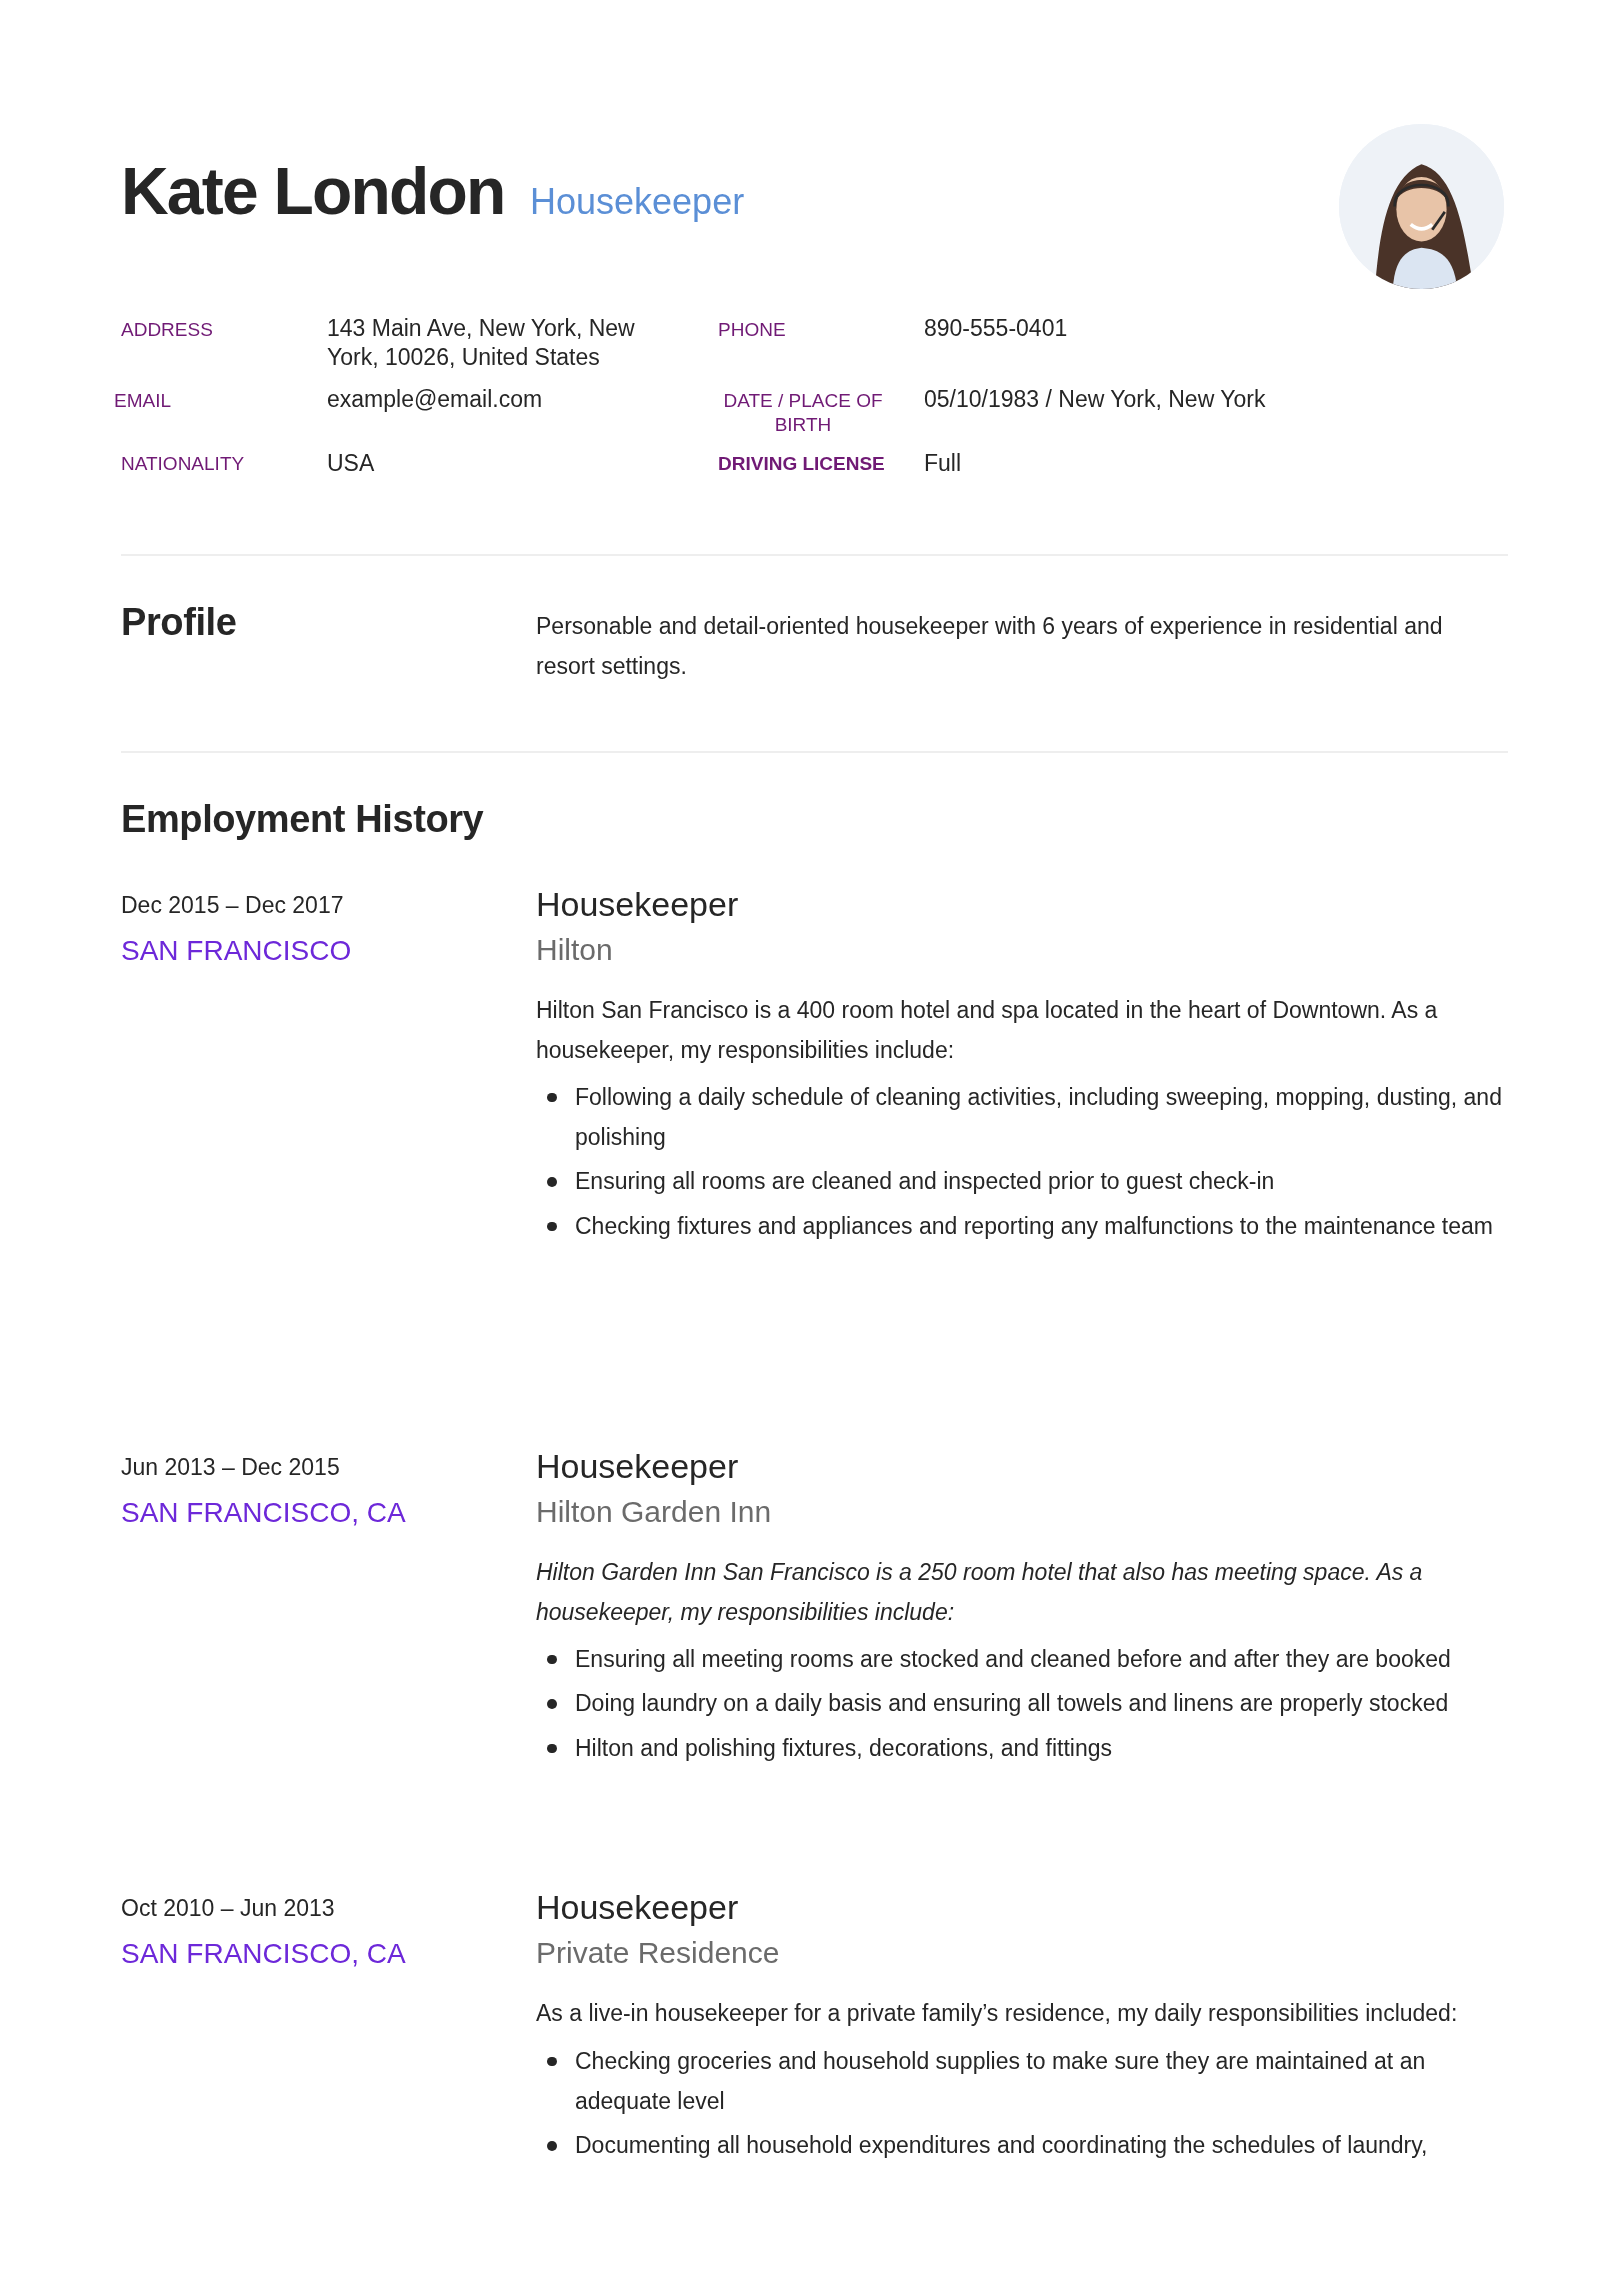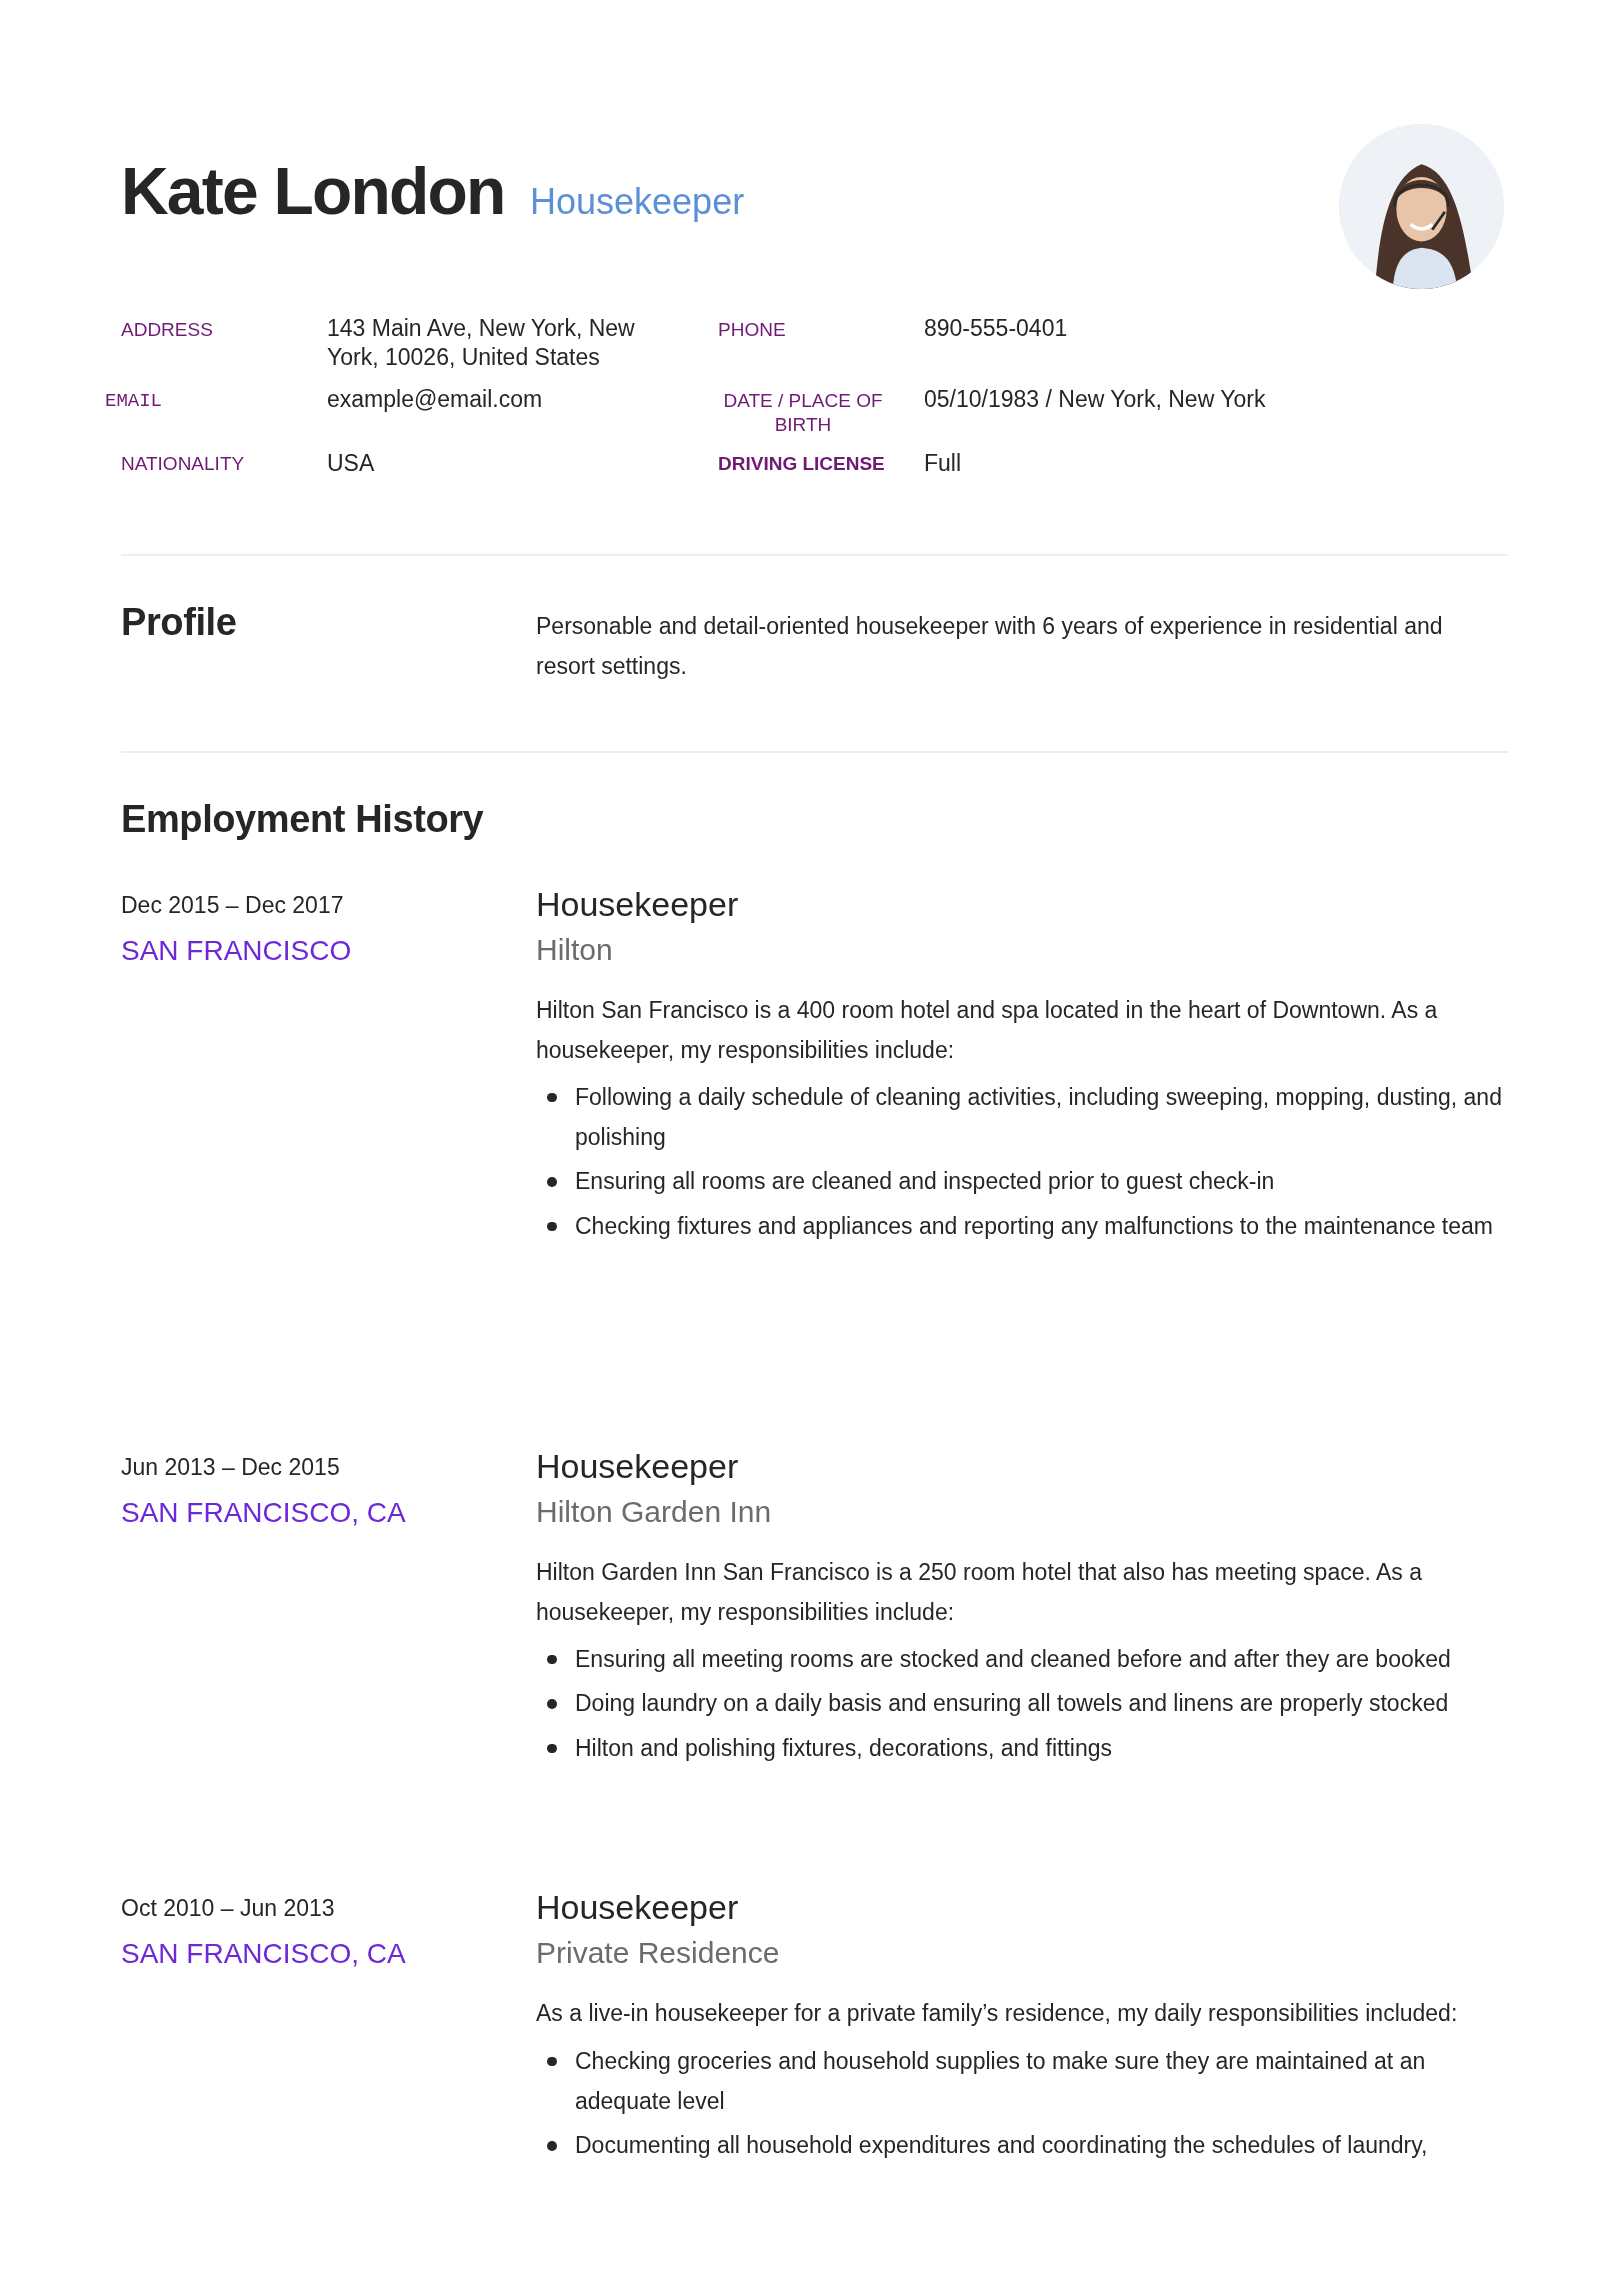--- a/index.html
+++ b/index.html
@@ -37,21 +37,21 @@
     <ellipse cx="92" cy="95" rx="28" ry="36" fill="#e8c4a8"></ellipse>
     <path d="M64 85 C66 55 118 55 120 85 C112 68 74 66 64 85 Z" fill="#4a3328"></path>
     <path d="M80 112 Q92 122 104 112" stroke="#ffffff" stroke-width="4" fill="none"></path>
     <path d="M62 92 C60 60 124 60 122 92" stroke="#2a2a2a" stroke-width="3" fill="none"></path>
     <path d="M118 98 L104 118" stroke="#2a2a2a" stroke-width="3"></path>
   </svg>
 </div>
 
 <div class="abs label" style="left:121px; top:318px;">ADDRESS</div>
 <div class="abs val" style="left:327px; top:314px; width:331px;">143 Main Ave, New York, New York, 10026, United States</div>
-<div class="abs label" style="left:105px; top:389px;font-family:Liberation Mono, monospace;">EMAIL</div>
+<div class="abs label" style="left:114px; top:389px;">EMAIL</div>
 <div class="abs val" style="left:327px; top:385px;">example@email.com</div>
 <div class="abs label" style="left:121px; top:452px;">NATIONALITY</div>
 <div class="abs val" style="left:327px; top:449px;">USA</div>
 
 <div class="abs label" style="left:718px; top:318px;">PHONE</div>
 <div class="abs val" style="left:924px; top:314px;">890-555-0401</div>
 <div class="abs label" style="left:718px; top:389px; width:170px;text-align:center;">DATE / PLACE OF BIRTH</div>
 <div class="abs val" style="left:924px; top:385px;">05/10/1983 / New York, New York</div>
 <div class="abs label" style="left:718px; top:452px;font-weight:bold;">DRIVING LICENSE</div>
 <div class="abs val" style="left:924px; top:449px;">Full</div>
@@ -76,21 +76,21 @@
     <li>Ensuring all rooms are cleaned and inspected prior to guest check-in</li>
     <li>Checking fixtures and appliances and reporting any malfunctions to the maintenance team</li>
   </ul>
 </div>
 
 <div class="job" style="top:1453px;">
   <div class="abs date" style="left:121px; top:0px;">Jun 2013 – Dec 2015</div>
   <div class="abs loc" style="left:121px; top:45px;">SAN FRANCISCO, CA</div>
   <div class="abs role" style="left:536px; top:-4.5px;">Housekeeper</div>
   <div class="abs company" style="left:536px; top:44px;">Hilton Garden Inn</div>
-  <div class="abs para" style="left:536px; top:99px; width:972px;">Hilton Garden Inn San Francisco is a 250 room hotel that also has meeting space. As a housekeeper, my responsibilities include:</div>
+  <div class="abs para" style="left:536px; top:99px; width:972px;font-style:italic;">Hilton Garden Inn San Francisco is a 250 room hotel that also has meeting space. As a housekeeper, my responsibilities include:</div>
   <ul class="abs bullets" style="left:536px; top:181px; width:976px;">
     <li>Ensuring all meeting rooms are stocked and cleaned before and after they are booked</li>
     <li>Doing laundry on a daily basis and ensuring all towels and linens are properly stocked</li>
     <li>Hilton and polishing fixtures, decorations, and fittings</li>
   </ul>
 </div>
 
 <div class="job" style="top:1894px;">
   <div class="abs date" style="left:121px; top:0px;">Oct 2010 – Jun 2013</div>
   <div class="abs loc" style="left:121px; top:45px;">SAN FRANCISCO, CA</div>

